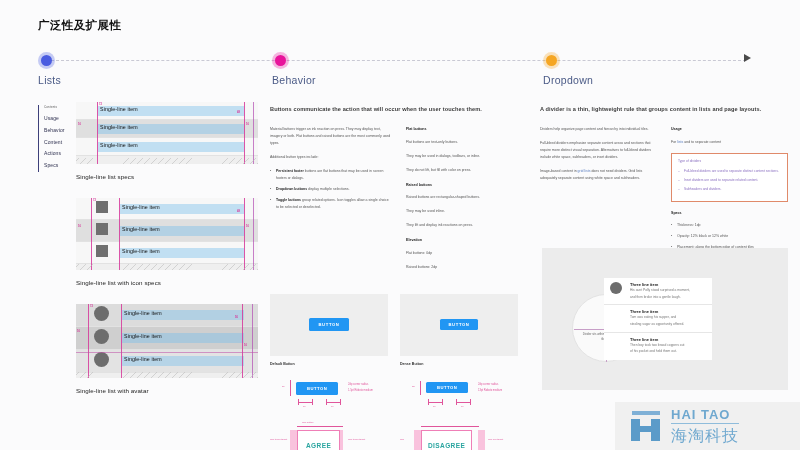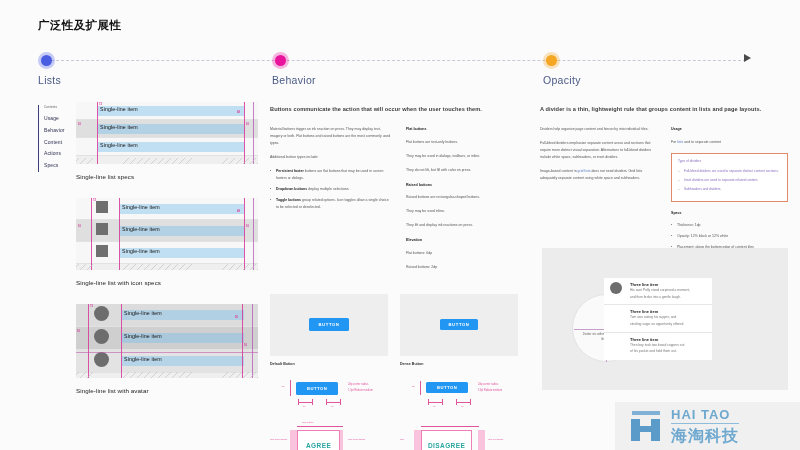--- a/index.html
+++ b/index.html
@@ -214,21 +214,21 @@
   .logo-mark { position: relative; width: 34px; height: 30px; }
   .logo-mark .bar-top { position: absolute; left: 3px; top: 0; width: 28px; height: 4px; background: #7fb0d6; }
   .logo-mark .h-l { position: absolute; left: 2px; top: 8px; width: 9px; height: 22px; background: #5b9bc9; }
   .logo-mark .h-r { position: absolute; left: 22px; top: 8px; width: 9px; height: 22px; background: #5b9bc9; }
   .logo-mark .h-m { position: absolute; left: 10px; top: 15px; width: 13px; height: 6px; background: #5b9bc9; }
   .logo-txt { line-height: 1; }
   .logo-en {
     font-size: 13px; font-weight: bold; color: #6fa8cf; letter-spacing: 1px;
     border-bottom: 1.5px solid #8fbcdb; padding-bottom: 2px;
   }
-  .logo-cn { font-size: 16px; font-weight: bold; color: #6fa8cf; letter-spacing: 1px; margin-top: 4px; }
+  .logo-cn { font-size: 16px; font-weight: normal; color: #6fa8cf; letter-spacing: 1px; margin-top: 4px; }
 </style>
 </head>
 <body>
 
 <div class="page">
 
   <div class="page-title">广泛性及扩展性</div>
 
   <div class="timeline">
     <div class="tl-line"></div>
@@ -243,21 +243,21 @@
       <div class="core" style="background:#e8149b"></div>
     </div>
     <div class="tl-node" style="left:543px">
       <div class="ring" style="background:#f5a623"></div>
       <div class="core" style="background:#f5a623"></div>
     </div>
   </div>
 
   <div class="tl-label" style="left:38px">Lists</div>
   <div class="tl-label" style="left:272px">Behavior</div>
-  <div class="tl-label" style="left:543px">Opacity</div>
+  <div class="tl-label" style="left:543px">Dropdown</div>
 
   <div class="col col-lists">
 
     <div class="list-spec-wrap" style="position:relative">
       <div class="contents-nav">
         <div class="hd">Contents</div>
         <div class="it">Usage</div>
         <div class="it">Behavior</div>
         <div class="it">Content</div>
         <div class="it">Actions</div>

